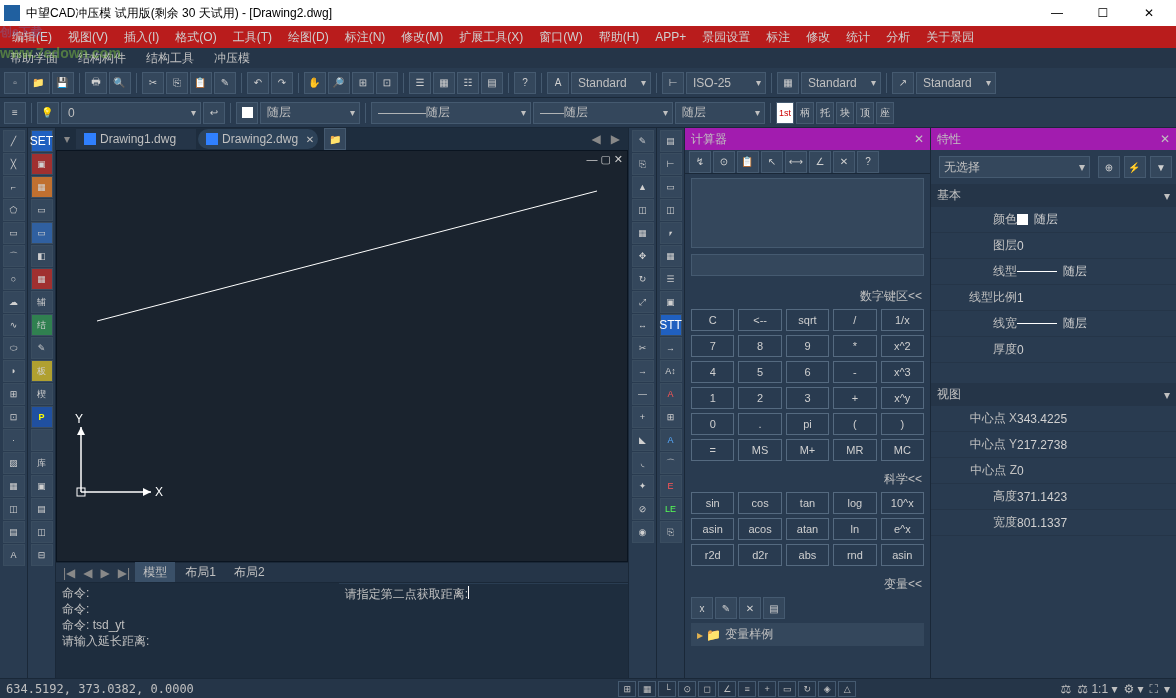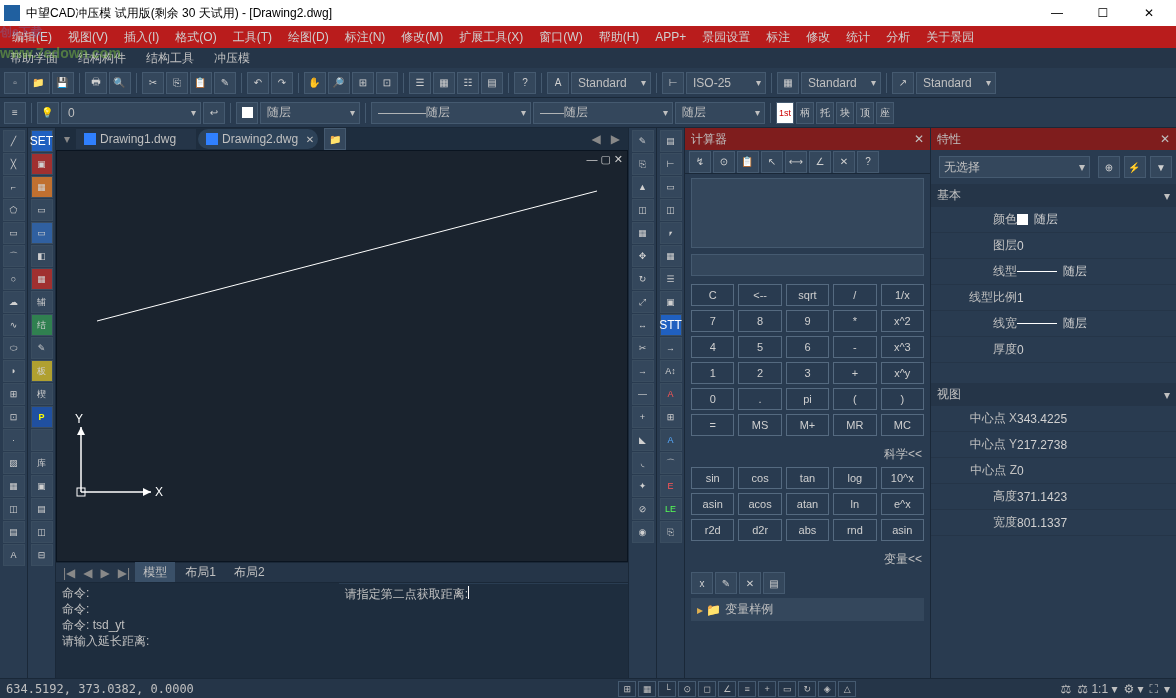--- a/index.html
+++ b/index.html
@@ -74,21 +74,21 @@
 .command-area { height: 96px; background: #1e2d3e; border-top: 1px solid #1a2838; display: flex; font-family: monospace; font-size: 12px; }
 .command-history { flex: 1; padding: 2px 6px; color: #c0c0c0; overflow: hidden; line-height: 16px; }
 .command-input-row { height: 20px; border-top: 1px solid #2a3d52; padding: 2px 6px; display: flex; align-items: flex-start; }
 .command-input { flex: 1; background: transparent; border: none; color: #fff; outline: none; font-family: monospace; font-size: 12px; }
 .cursor-caret { display:inline-block; width:1px; height:13px; background:#fff; animation:blink 1s infinite; }
 @keyframes blink { 50% { opacity:0; } }
 
 
 .right-panels { width: 492px; display: flex; background: #293b50; }
 .panel { flex: 1; border-left: 1px solid #1a2838; display: flex; flex-direction: column; min-width: 0; }
-.panel-header { height: 22px; background: #7f1d1d; display: flex; align-items: center; padding: 0 6px; font-size: 13px; }
+.panel-header { height: 22px; background: #a21caf; display: flex; align-items: center; padding: 0 6px; font-size: 13px; }
 .panel-header .title { flex: 1; }
 .panel-header .x { cursor: pointer; }
 .panel-tools { height: 24px; display: flex; align-items: center; padding: 2px 4px; gap: 2px; border-bottom: 1px solid #1a2838; }
 .panel-body { flex: 1; padding: 4px 6px; overflow: hidden; text-align: right; }
 
 
 .calc-disp { height: 70px; background: #34475c; border: 1px solid #455a70; margin-bottom: 6px; }
 .calc-result { height: 22px; background: #34475c; border: 1px solid #455a70; margin-bottom: 8px; padding: 2px 4px; }
 .calc-section-title { padding: 4px 2px; cursor: pointer; }
 .calc-grid { display: grid; grid-template-columns: repeat(5, 1fr); gap: 4px; margin-bottom: 6px; }
@@ -403,20 +403,21 @@
         <span class="tb-btn">↖</span>
         <span class="tb-btn">⟷</span>
         <span class="tb-btn">∠</span>
         <span class="tb-btn">✕</span>
         <span class="tb-btn">?</span>
       </div>
       <div class="panel-body">
         <div class="calc-disp"></div>
         <div class="calc-result"></div>
 
+        <div class="calc-section-title">数字键区&lt;&lt;</div>
         <div class="calc-grid" id="calc-keypad">
             <div class="calc-btn">C</div>
             <div class="calc-btn">&lt;--</div>
             <div class="calc-btn">sqrt</div>
             <div class="calc-btn">/</div>
             <div class="calc-btn">1/x</div>
             <div class="calc-btn">7</div>
             <div class="calc-btn">8</div>
             <div class="calc-btn">9</div>
             <div class="calc-btn">*</div>

